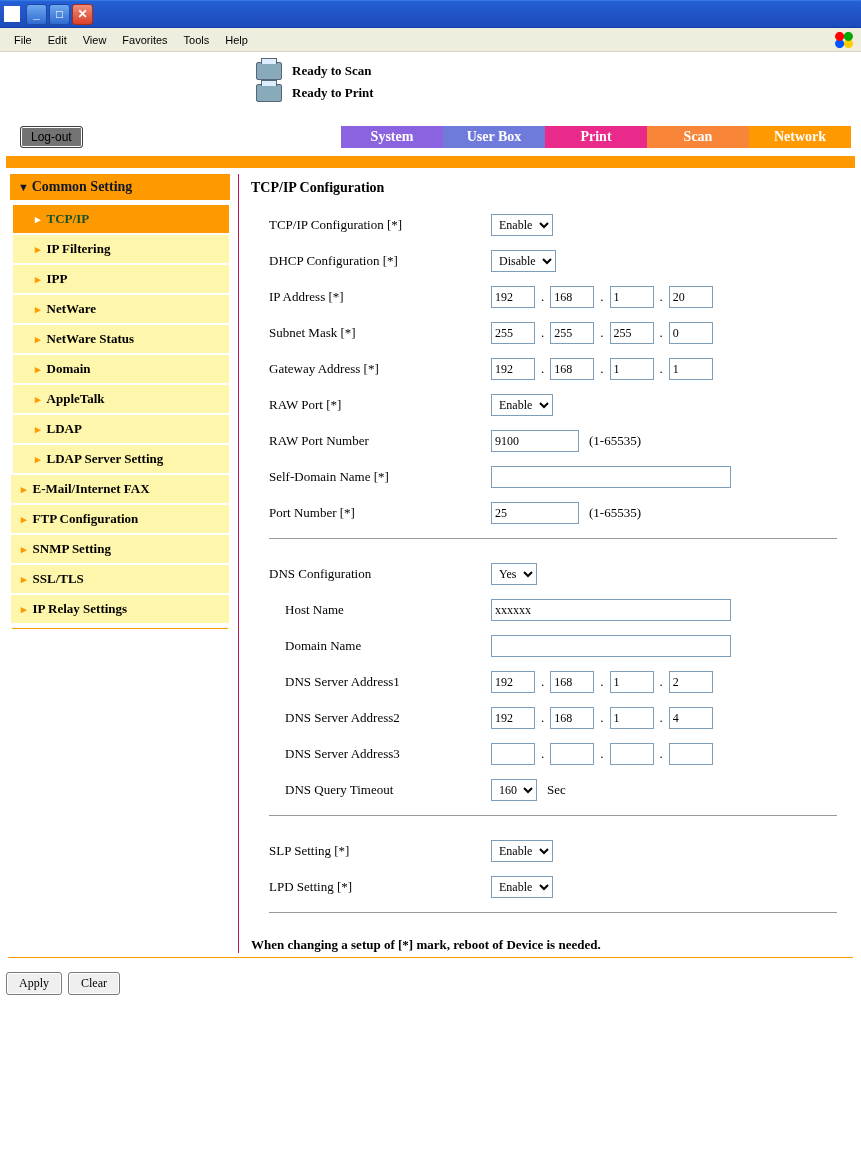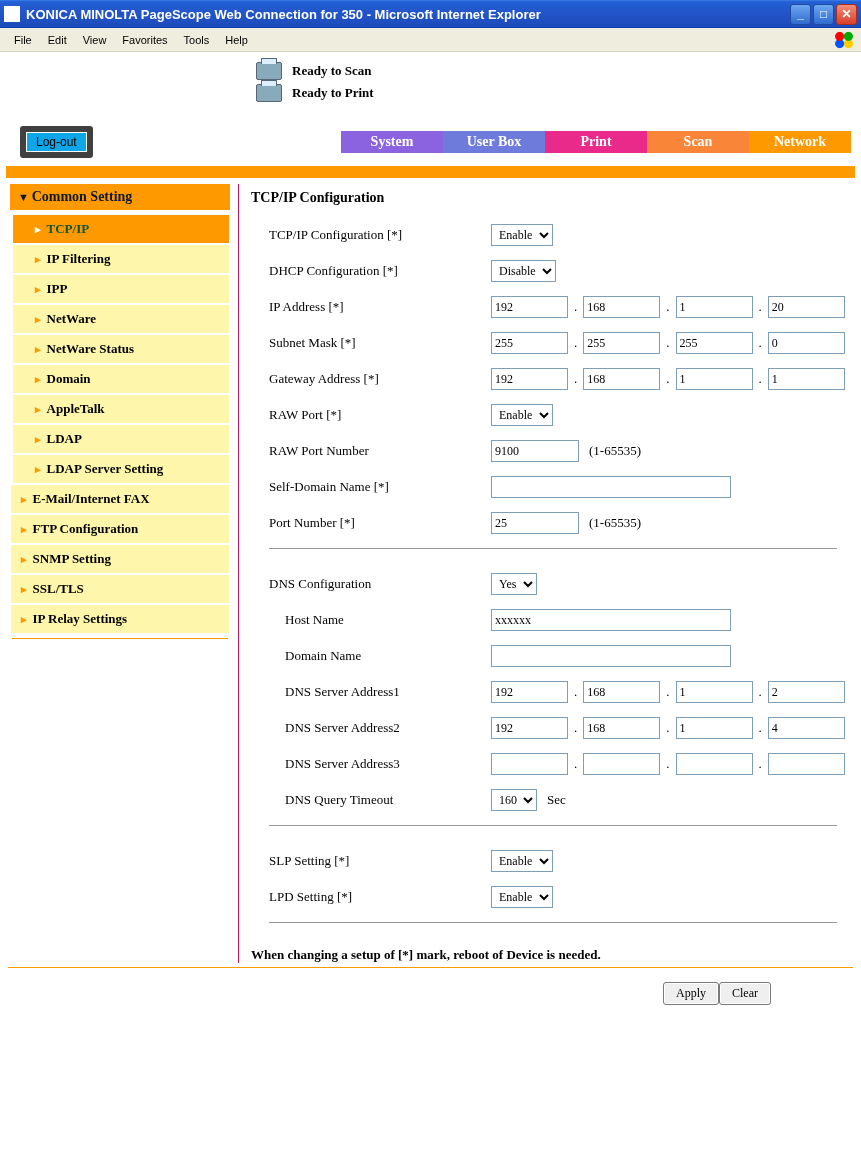--- a/index.html
+++ b/index.html
@@ -79,21 +79,21 @@
   .printer-icon::before{
     content:""; position:absolute; top:-5px; left:4px; right:4px; height:5px;
     background:#def; border:1px solid #567; border-bottom:none;
   }
   .status-text { font-weight: bold; }
 
   
   .toprow { display:flex; align-items:center; margin-top:24px; }
   .logout-btn {
     font-family: Tahoma, sans-serif; font-size:12px;
-    background:#0ea5e9; border:6px solid #404040; border-radius:3px;
+    background:#737373; border:1px solid #404040; border-radius:3px;
     padding:3px 10px; margin-left:14px;
     box-shadow: inset 0 0 0 1px #fff;
   }
   .tabs { margin-left:auto; display:flex; padding-right:4px;}
   .tab {
     width:102px; height:22px; text-align:center; color:#fff;
     font-family: Georgia, serif; font-weight:bold; font-size:14px;
     line-height:22px;
   }
   .tab.system  { background:#8b63e0; }
@@ -141,47 +141,46 @@
   }
   .form-label.indent { padding-left:34px; }
   .form-ctrl { display:flex; align-items:center; gap:4px; }
 
   select, input[type=text] {
     font-family: Tahoma; font-size:12px;
     border:1px solid #7e9db9; background:#fff;
     height:22px; padding:1px 3px;
   }
   select { background:#fff; }
-  .octet { width:77px; }
+  .octet { width:44px; }
   .dot { padding:0 2px; }
   .port { width:88px; }
   .wide { width:240px; }
   .range-hint { margin-left:6px; font-family:Georgia,serif; font-size:13px; }
 
   hr.sep { border:none; border-top:1px solid #999; margin:14px 18px 24px 18px; }
 
   .footnote {
     font-family: Georgia, serif; font-weight:bold; font-size:13px;
     margin-top:10px;
   }
 
   .bottom-rule { border-top:1px solid #ff9900; margin:4px 2px 0 2px; }
-  .btn-row { display:flex; justify-content:flex-end; gap:0; padding:14px 84px 0 0; }
+  .btn-row { display:flex; justify-content:flex-start; gap:6px; padding:14px 84px 0 0; }
   .action-btn {
     font-family: Tahoma; font-size:12px;
     background:#efefef; border:1px solid #7a7a7a; border-radius:3px;
     padding:3px 12px; box-shadow: inset 0 0 0 1px #fff;
   }
 </style>
 </head>
 <body>
 
 <div class="titlebar">
   <span class="ie-icon"></span>
-  <span class="title">KONICA MINOLTA PageScope Web Connection for 350 - Microsoft Internet Explorer</span>
   <div class="winbtns">
     <div class="winbtn">_</div>
     <div class="winbtn">□</div>
     <div class="winbtn close">✕</div>
   </div>
 </div>
 
 <div class="menubar">
   <span class="menuitem"><span>File</span></span>
   <span class="menuitem"><span>Edit</span></span>

